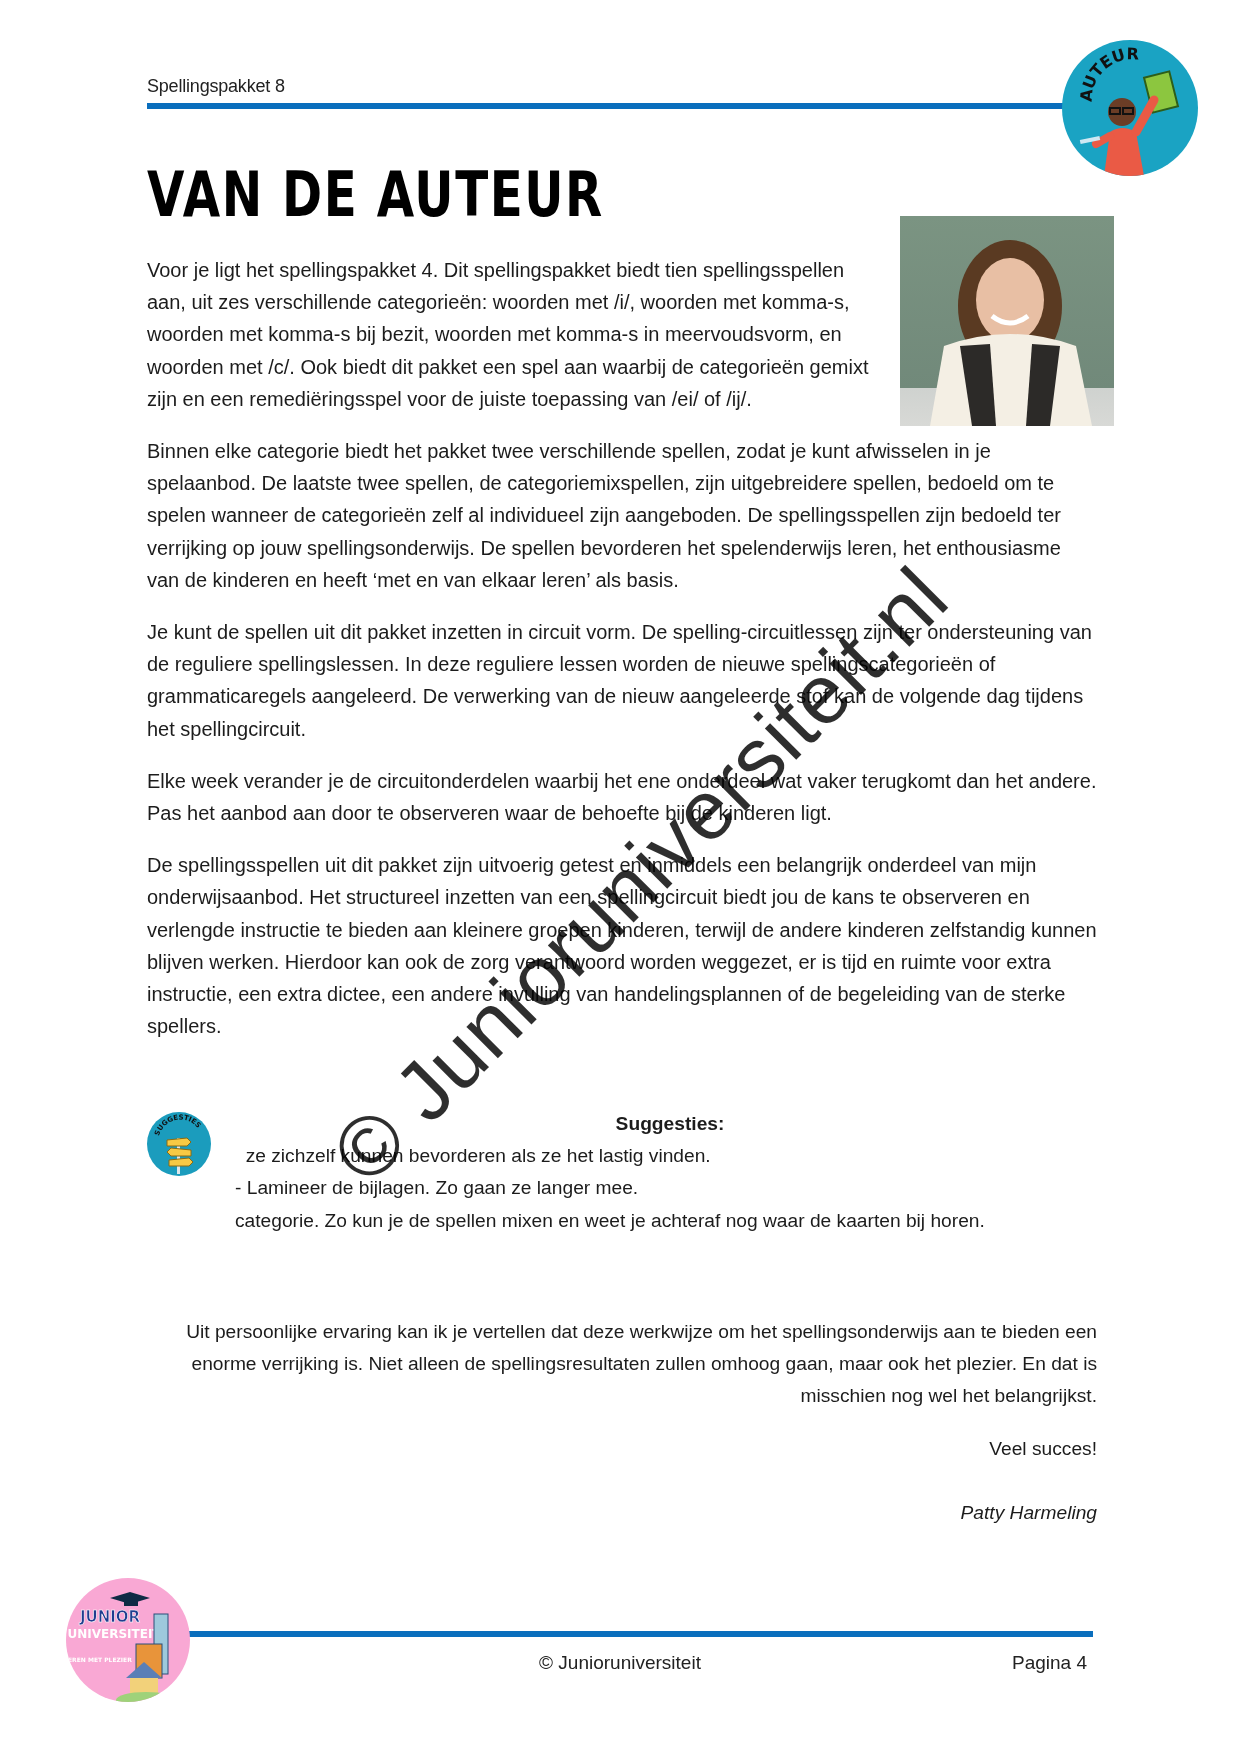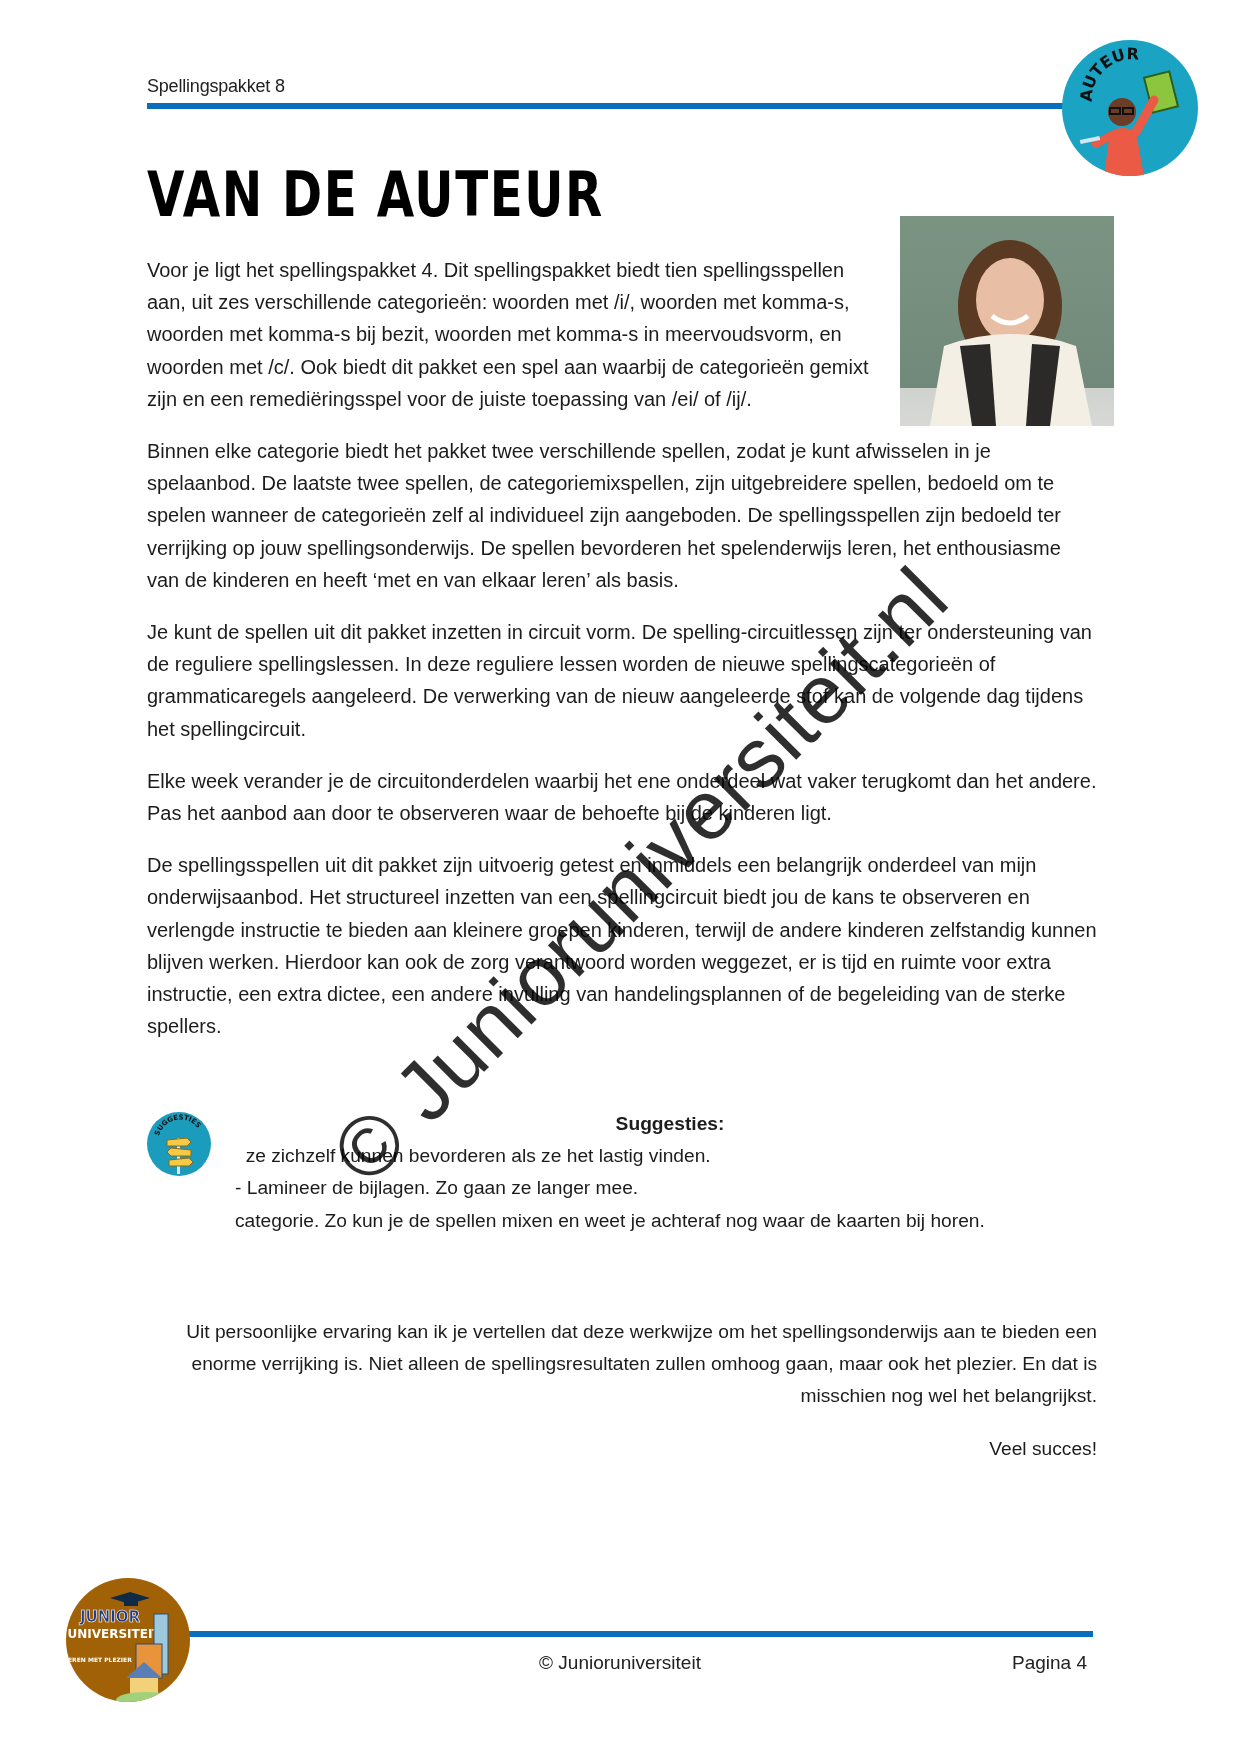--- a/index.html
+++ b/index.html
@@ -53,21 +53,21 @@
       font-size: 19.2px; line-height: 32.2px; color: #1c1c1c;
     }
     .closing p { margin: 0 0 20px 0; text-align: right; }
     .signature { font-style: italic; margin-top: 32px !important; }
     .footer-line {
       position: absolute; left: 185px; top: 1631px; width: 908px; height: 6px;
       background: #0a6ebd;
     }
     .footer-logo {
       position: absolute; left: 66px; top: 1578px; width: 124px; height: 124px;
-      border-radius: 50%; background: #a16207; overflow: hidden; text-align: center;
+      border-radius: 50%; background: #f9a8d4; overflow: hidden; text-align: center;
     }
     .footer-copy {
       position: absolute; left: 520px; top: 1652px; width: 200px; text-align: center;
       font-size: 19px; color: #222;
     }
     .footer-page {
       position: absolute; right: 153px; top: 1652px; font-size: 19px; color: #222;
     }
     .watermark {
       position: absolute; left: 180px; top: 830px; width: 920px; text-align: center;
@@ -138,20 +138,21 @@
     <div class="sugg-title">Suggesties:</div>
     <div class="sugg-item" style="white-space:pre">  ze zichzelf kunnen bevorderen als ze het lastig vinden.</div>
     <div class="sugg-item">- Lamineer de bijlagen. Zo gaan ze langer mee.</div>
     <div class="sugg-item">categorie. Zo kun je de spellen mixen en weet je achteraf nog waar de kaarten bij horen.</div>
   </div>
 </div>
 
 <div class="closing">
   <p>Uit persoonlijke ervaring kan ik je vertellen dat deze werkwijze om het spellingsonderwijs aan te bieden een enorme verrijking is. Niet alleen de spellingsresultaten zullen omhoog gaan, maar ook het plezier. En dat is misschien nog wel het belangrijkst.</p>
   <p>Veel succes!</p>
+  <p class="signature">Patty Harmeling</p>
 </div>
 
 <div>
   <div class="footer-line"></div>
   <div class="footer-logo">
     <svg width="124" height="124" viewBox="0 0 124 124">
       <polygon points="64,14 84,20 64,26 44,20" fill="#0f2a44"></polygon>
       <rect x="58" y="22" width="14" height="6" fill="#0f2a44"></rect>
       <text x="44" y="44" text-anchor="middle" font-size="15" font-weight="bold" fill="#1f3d8f" stroke="#fff" stroke-width="0.6" font-family="DejaVu Sans, sans-serif">JUNIOR</text>
       <text x="48" y="60" text-anchor="middle" font-size="12" font-weight="bold" fill="#ffffff" font-family="DejaVu Sans, sans-serif">UNIVERSITEIT</text>

